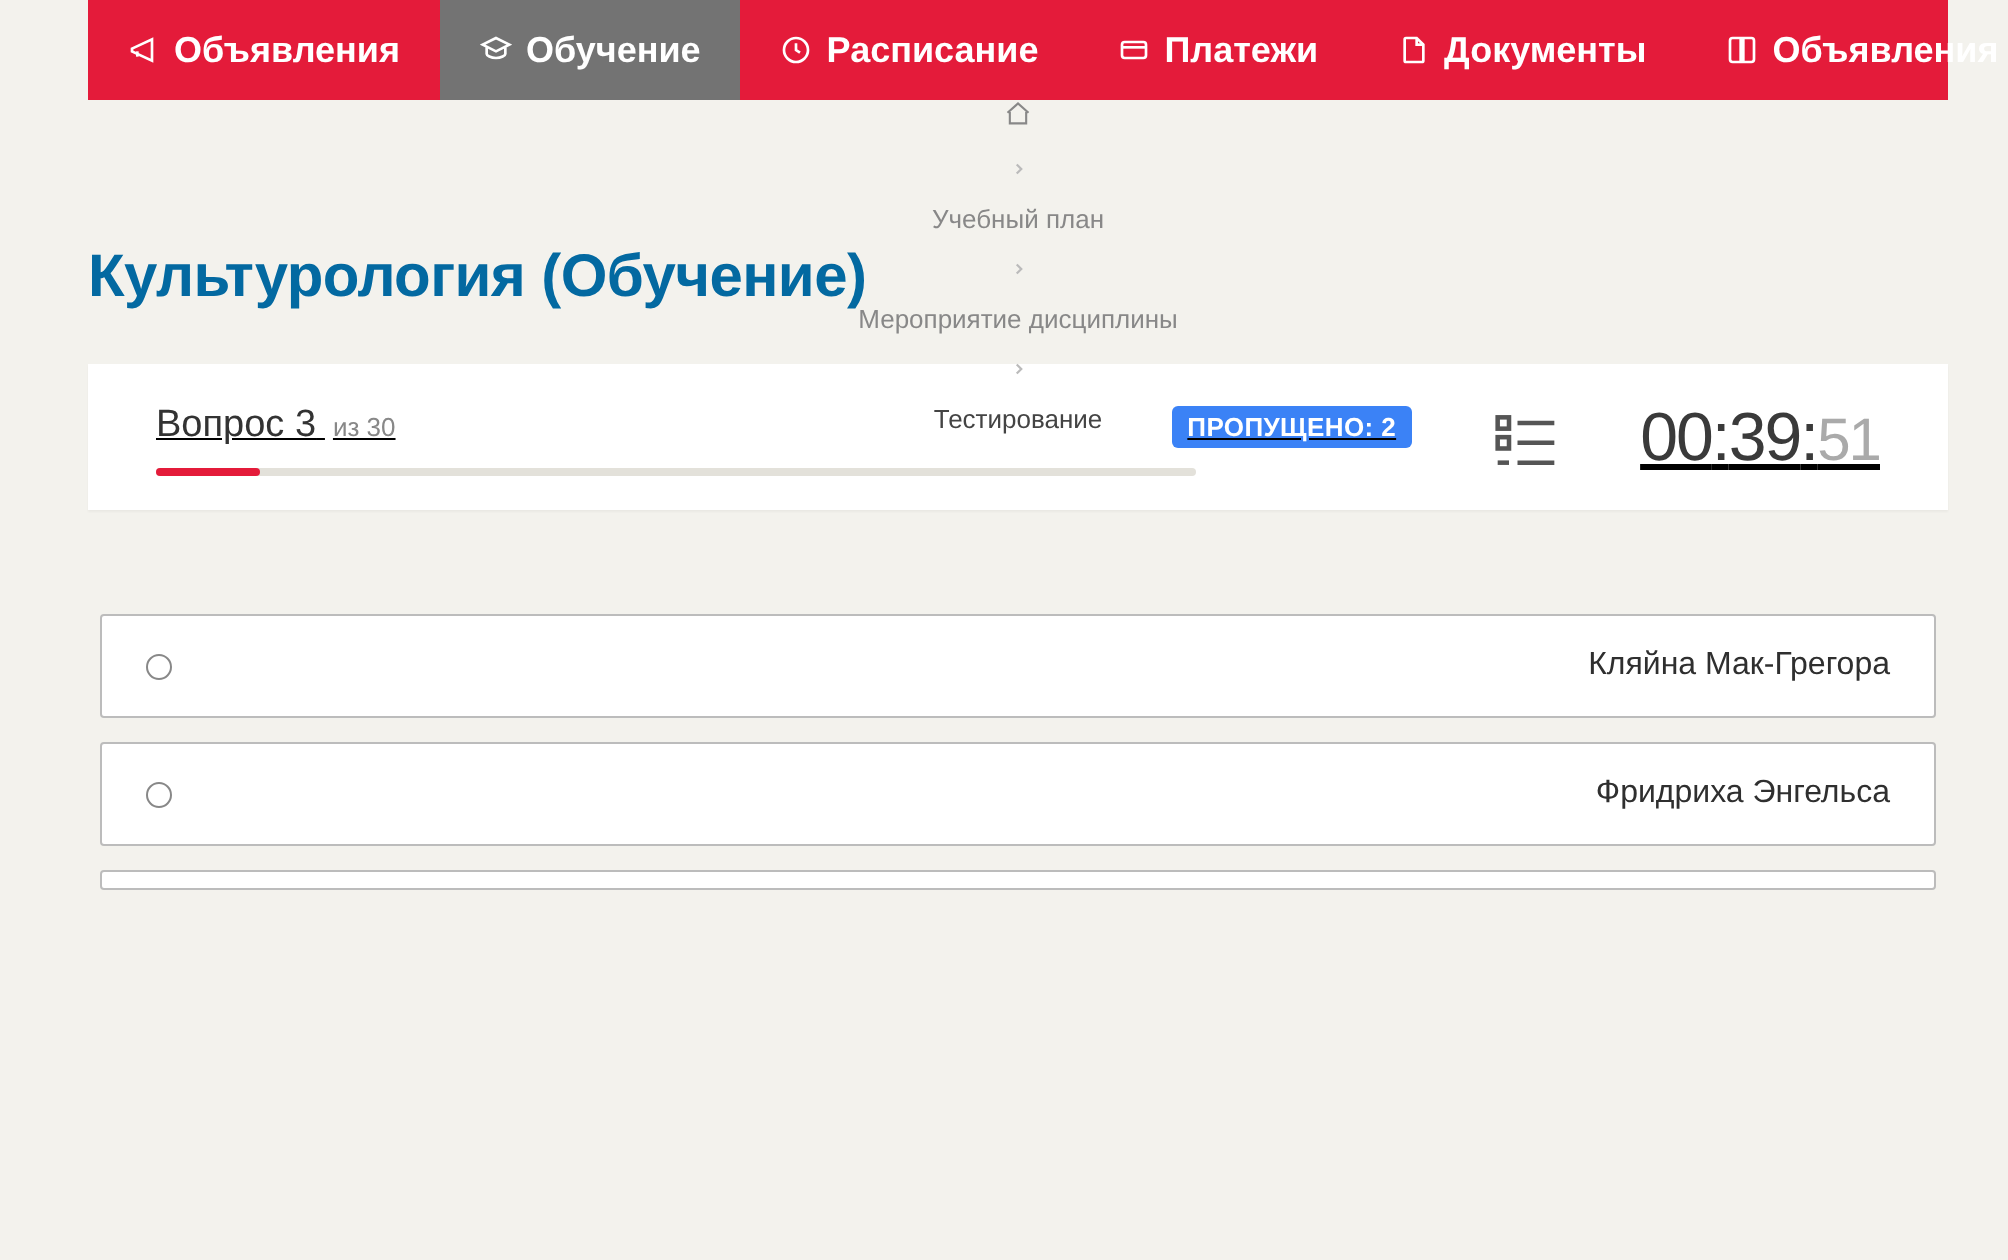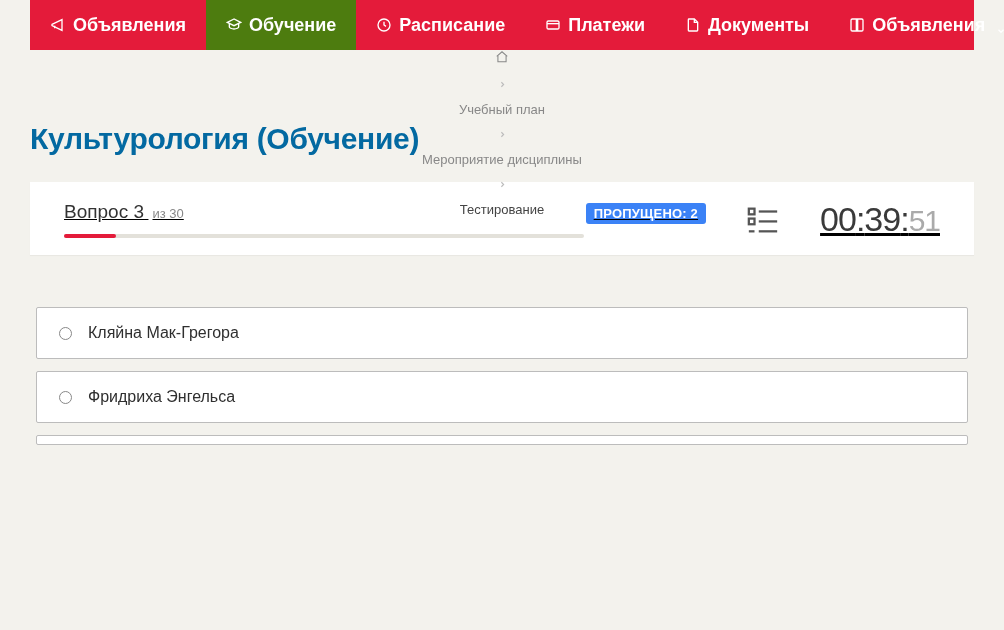--- a/index.html
+++ b/index.html
@@ -9,20 +9,21 @@
     background: #f3f2ed;
     overflow: hidden;
   }
   .viewport {
     width: 1004px;
     height: 482px;
     background: #f3f2ed;
     overflow-y: scroll;
     overflow-x: scroll;
     position: relative;
+    padding-left: 14px;
   }
   .content {
     min-width: 990px;
     padding: 0;
   }
   .topnav {
     margin: 0 30px;
     height: 50px;
     background: #e41b3a;
     display: flex;
@@ -32,21 +33,21 @@
     display: flex;
     align-items: center;
     gap: 7px;
     padding: 0 20px;
     color: #fff;
     font-size: 18px;
     font-weight: 600;
     cursor: pointer;
     white-space: nowrap;
   }
-  .nav-item.active { background: #4d7c0f; }
+  .nav-item.active { background: #737373; }
   .nav-item .ic { width: 16px; height: 16px; flex: 0 0 16px; }
   .nav-item .chev { width: 10px; height: 10px; margin-left: 4px; }
   .breadcrumb {
     margin: 0 30px;
     height: 42px;
     display: flex;
     align-items: center;
     gap: 10px;
     font-size: 13px;
     color: #888;
@@ -97,20 +98,21 @@
     border: 1px solid #bcbcbc;
     background: #fff;
     padding: 16px 22px;
     display: flex;
     align-items: center;
     gap: 16px;
     font-size: 16px;
     color: #2f2f2f;
     border-radius: 2px;
     cursor: pointer;
+    justify-content: space-between;
   }
   .option .radio {
     width: 13px; height: 13px; border: 1px solid #888; border-radius: 50%;
     flex: 0 0 13px;
   }
   .option.stub { height: 10px; padding: 0; }
   ::-webkit-scrollbar { width: 16px; height: 16px; }
   ::-webkit-scrollbar-track { background: #f0f0f0; }
   ::-webkit-scrollbar-thumb { background: #c6c6c6; }
   ::-webkit-scrollbar-button { background: #f0f0f0; width:16px; height:16px;}

